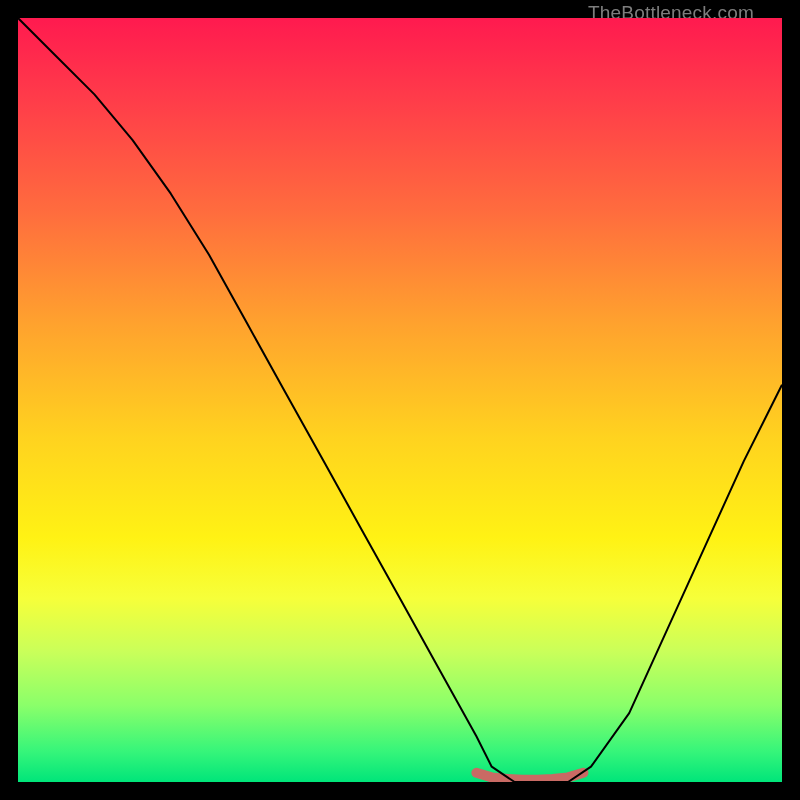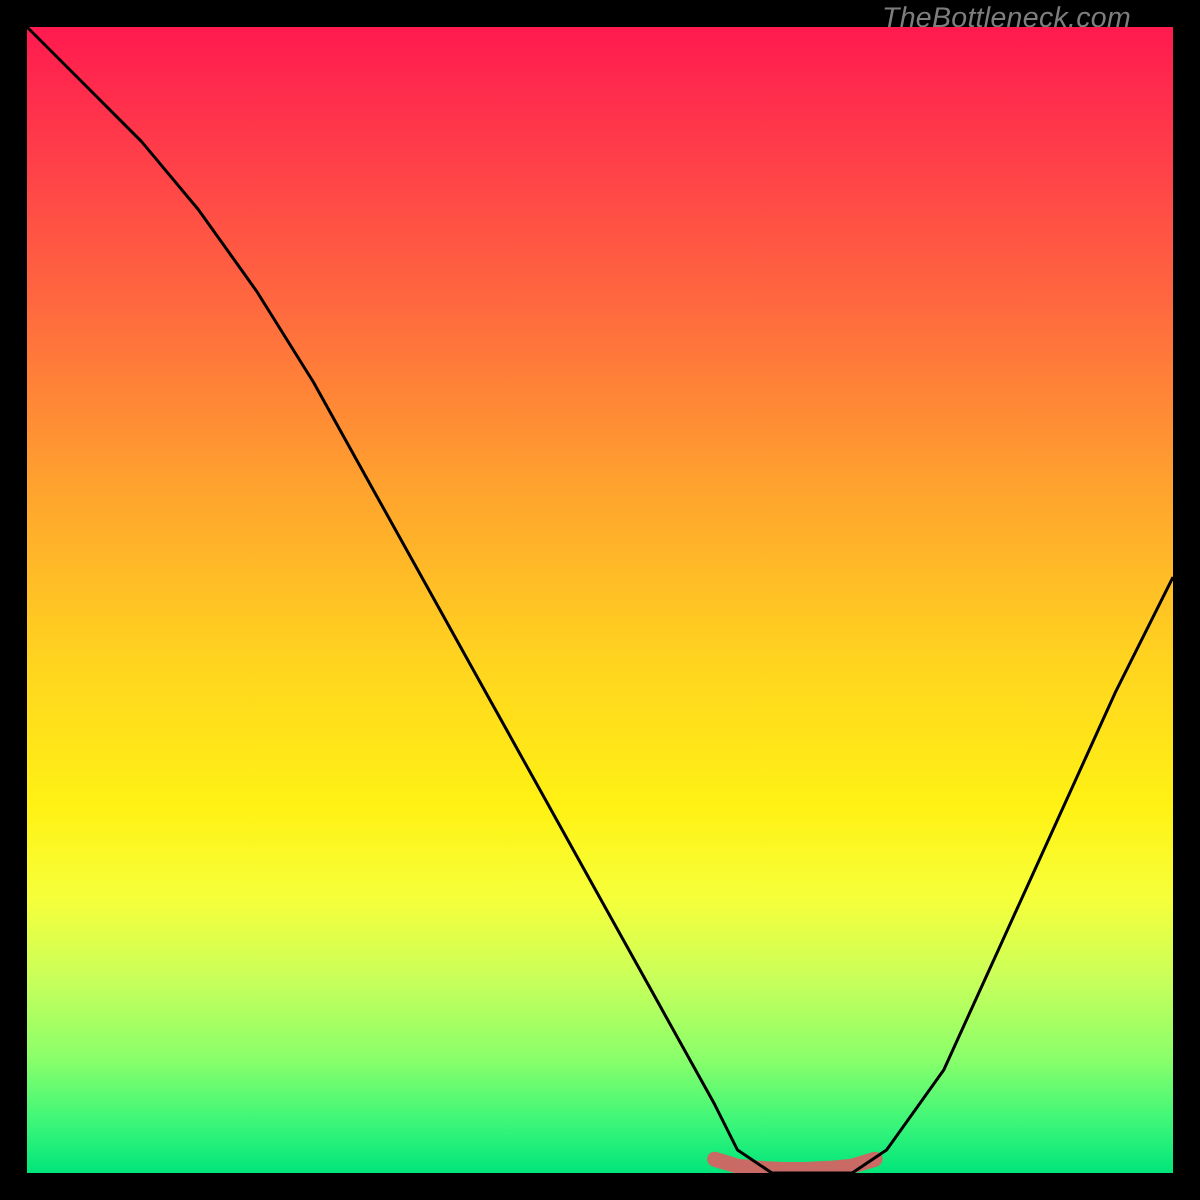--- a/index.html
+++ b/index.html
@@ -10,21 +10,20 @@
     background: #000;
     overflow: hidden;
   }
   .frame {
     position: absolute;
     left: 0;
     top: 0;
     width: 760px;
     height: 800px;
     background: #000;
-    font-style: italic;
   }
   .plot-area {
     position: absolute;
     left: 18px;
     top: 18px;
     width: 764px;
     height: 764px;
     overflow: hidden;
   }
   .gradient-bg {

